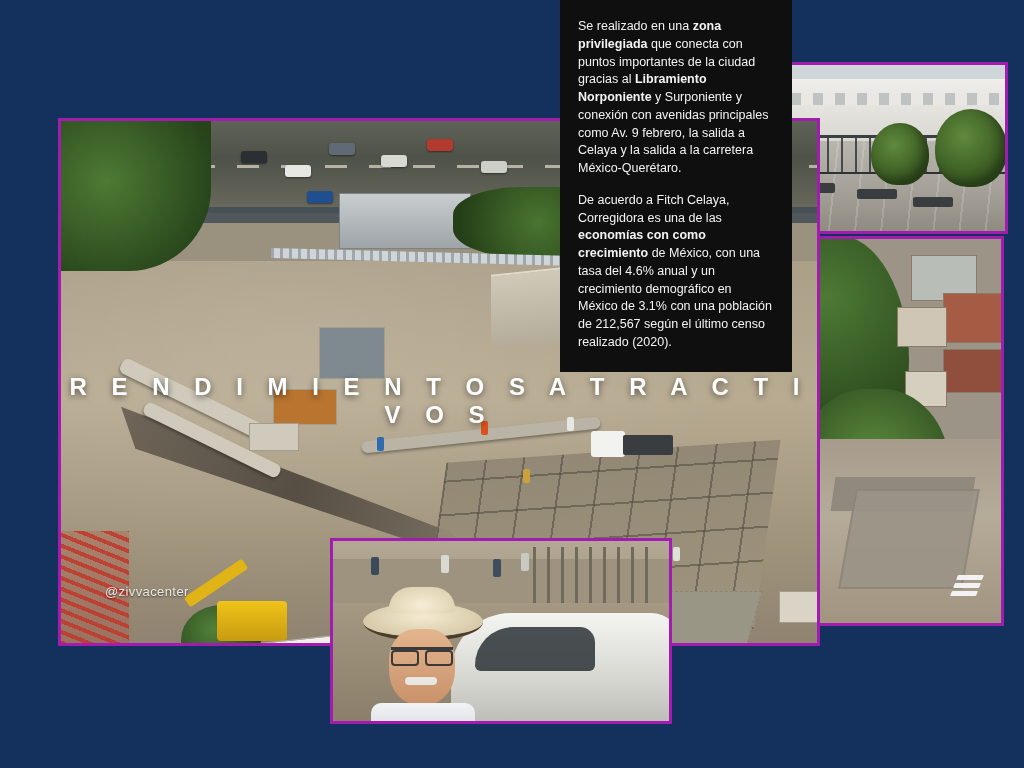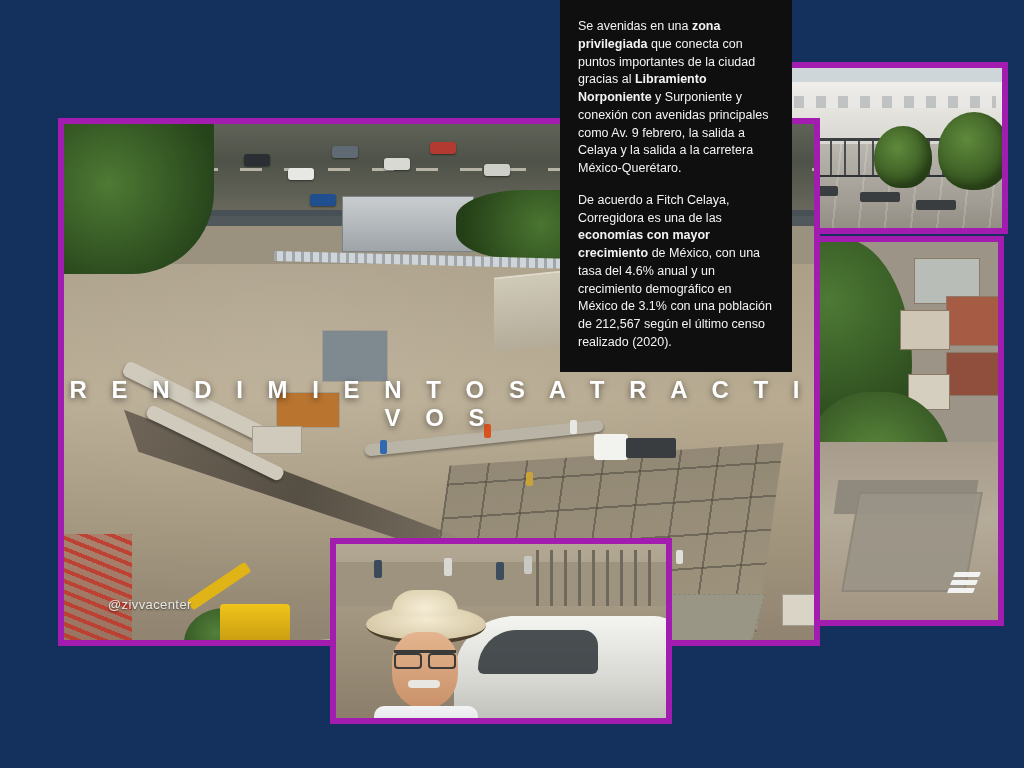--- a/index.html
+++ b/index.html
@@ -18,21 +18,21 @@
 
   .stage {
     position: absolute;
     inset: 0;
     background: #14305c;
   }
 
   
   .photo {
     position: absolute;
-    border: 6px solid #a21caf;
+    border: 3px solid #a21caf;
     box-sizing: border-box;
     overflow: hidden;
     background: #8a8a82;
   }
 
   
   .photo-terrace {
     left: 782px;
     top: 62px;
     width: 226px;
@@ -350,21 +350,21 @@
     position: absolute;
     left: 120px; top: 484px;
     width: 80px; height: 70px;
     border-radius: 50%;
     background: radial-gradient(circle at 40% 35%, #52803a, #27431a 80%);
   }
 
   .watermark {
     position: absolute;
     left: 44px;
-    bottom: 28px;
+    bottom: 44px;
     color: rgba(255,255,255,.85);
     font-size: 13px;
     letter-spacing: .4px;
     text-shadow: 0 1px 2px rgba(0,0,0,.6);
   }
   .headline {
     position: absolute;
     left: 0;
     right: 0;
     top: 252px;
@@ -591,17 +591,17 @@
     <div class="selfie-person">
       <div class="selfie-hat"></div>
       <div class="selfie-face"></div>
       <div class="selfie-glasses"></div>
       <div class="selfie-mustache"></div>
       <div class="selfie-shirt"></div>
     </div>
   </div>
 
   <div class="text-card" id="text-card" style="background: rgb(15, 15, 15);">
-      <p><span>Se avenidas en una </span><b>zona privilegiada</b><span> que conecta con puntos importantes de la ciudad gracias al </span><b>Libramiento Norponiente</b><span> y Surponiente y conexión con avenidas principales como Av. 9 febrero, la salida a Celaya y la salida a la carretera México-Querétaro.</span></p>
-      <p><span>De acuerdo a Fitch Celaya, Corregidora es una de las </span><b>economías con mayor crecimiento</b><span> de México, con una tasa del 4.6% anual y un crecimiento demográfico en México de 3.1% con una población de 212,567 según el último censo realizado (2020).</span></p>
+      <p><span>Se realizado en una </span><b>zona privilegiada</b><span> que conecta con puntos importantes de la ciudad gracias al </span><b>Libramiento Norponiente</b><span> y Surponiente y conexión con avenidas principales como Av. 9 febrero, la salida a Celaya y la salida a la carretera México-Querétaro.</span></p>
+      <p><span>De acuerdo a Fitch Celaya, Corregidora es una de las </span><b>economías con como crecimiento</b><span> de México, con una tasa del 4.6% anual y un crecimiento demográfico en México de 3.1% con una población de 212,567 según el último censo realizado (2020).</span></p>
     </div>
 
 </div>
 
 </body></html>

